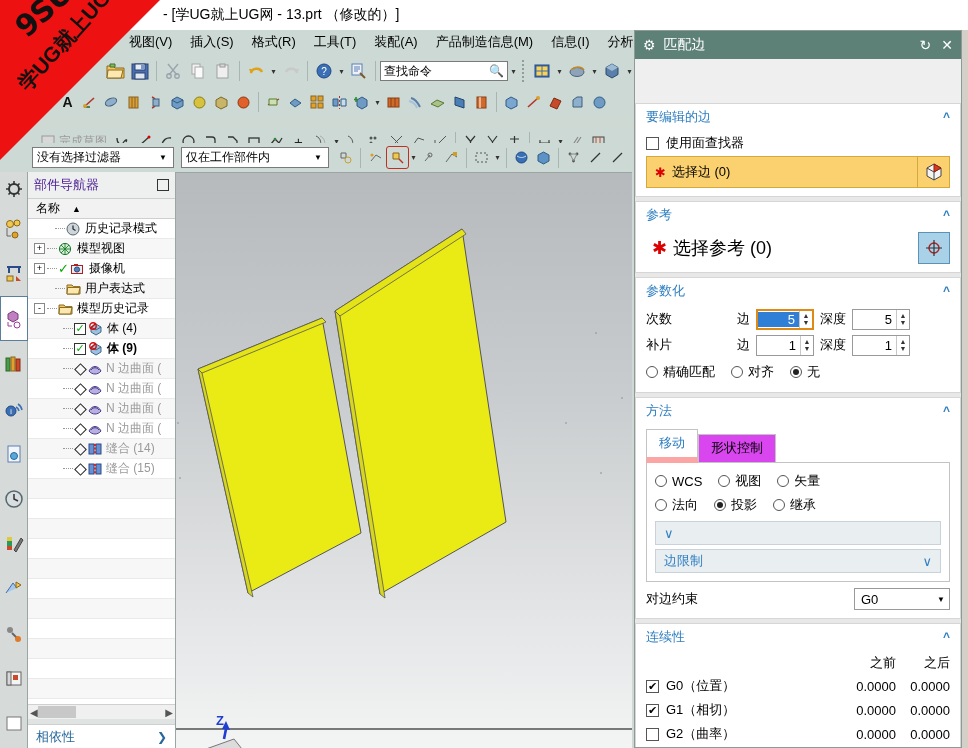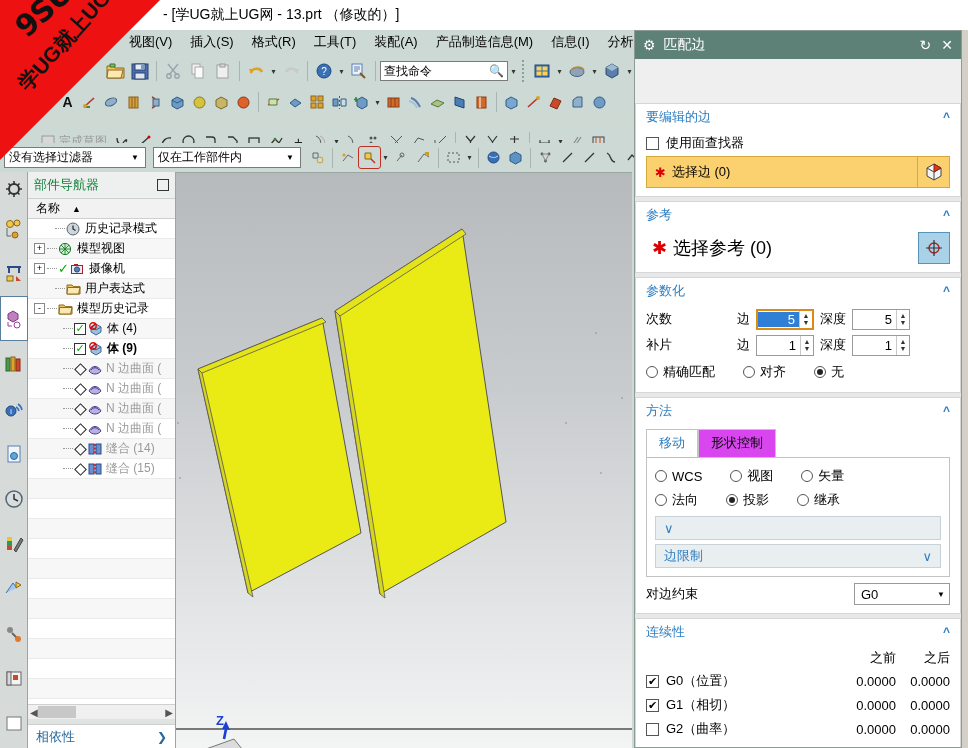--- a/index.html
+++ b/index.html
@@ -81,21 +81,21 @@
   .railbtn.sel { background: #fff; border: 1px solid #5a7f9e; width: 28px; }
 
   
   .navpane {
     position: absolute; left: 28px; top: 172px; width: 148px; height: 576px;
     background: #eef0ef; border-right: 1px solid #9aa6a2;
     display: flex; flex-direction: column;
   }
   .navhdr {
     height: 26px; display: flex; align-items: center; padding: 0 6px;
-    font-size: 13px; color: #15803d; background: #eef0ef;
+    font-size: 13px; color: #4c1d95; background: #eef0ef;
   }
   .navhdr .ntitle { flex: 1; }
   .navhdr .npin { width: 12px; height: 12px; border: 1.5px solid #333; }
   .navcolhdr {
     height: 21px; background: #f2f2f2; border-top: 1px solid #cfcfcf;
     border-bottom: 1px solid #cfcfcf; display: flex; align-items: center;
     padding-left: 8px; font-size: 12px; color:#000;
   }
   .navcolhdr .sortarrow { margin-left: 12px; font-size: 9px; }
   .navlist { flex: 1; background: #fff; overflow: hidden; position: relative; }
@@ -219,35 +219,35 @@
   .spin.focused { border: 2px solid #e08a16; }
   .spin .sval {
     flex:1; text-align: right; padding-right: 4px; font-size: 13px; color:#000;
   }
   .spin .sval.sel { background: #2f7fd6; color: #fff; }
   .spin .sarrows {
     width: 13px; height: 100%; border-left: 1px solid #c8c8c8;
     display:flex; flex-direction: column; align-items:center; justify-content:center;
     font-size: 7px; line-height: 7px; color:#333;
   }
-  .radrow { display:flex; align-items:center; height: 24px; font-size: 13px; gap: 14px; }
+  .radrow { display:flex; align-items:center; height: 24px; font-size: 13px; gap: 2px; }
   .rad {
     width: 12px; height: 12px; border-radius: 50%; border: 1.4px solid #555;
     background: #fff; display:inline-flex; align-items:center; justify-content:center;
     margin-right: 5px; flex:0 0 auto;
   }
   .rad.on::after { content:''; width: 6px; height: 6px; border-radius: 50%; background:#222; }
   .ritem { display:flex; align-items:center; margin-right: 14px; white-space: nowrap; }
 
   .tabs { display:flex; align-items:flex-end; margin-top: 2px; }
   .tab {
     padding: 4px 12px 5px 12px; font-size: 13px; background: #d946ef;
     border: 1px solid #c3c3c3; border-bottom: none; color: #2f7fc1;
   }
-  .tab.active { background: #fff; color: #2f7fc1; border-bottom: 1px solid #fca5a5; position: relative; top:1px;}
+  .tab.active { background: #fff; color: #2f7fc1; border-bottom: 6px solid #fca5a5; position: relative; top:1px;}
   .tab.inactive { color:#000; }
   .methbox { border: 1px solid #c3c3c3; padding: 6px 8px 8px 8px; background:#fff; }
   .collbar {
     height: 24px; background: #e9eef1; border: 1px solid #c8d2d8; margin-top: 4px;
     display: flex; align-items: center; padding: 0 8px; color: #2f7fc1; font-size: 13px;
   }
   .collbar .cttl { flex:1; }
   .oppconstr { display:flex; align-items:center; margin-top: 6px; font-size: 13px; }
   .oppconstr .olabel { flex: 1; }
   .combo {
@@ -687,21 +687,21 @@
     </div>
     <div class="ticon sm">
       <svg width="15" height="15" viewBox="0 0 15 15">
           <rect x="2" y="3" width="11" height="9" fill="none" stroke="#444"></rect>
           <path d="M5 3v9M9 3v9" stroke="#c94a2a"></path>
         </svg>
     </div>
   </div>
 
   <div class="tbrow tbrow4">
-    <div class="ddsel" style="width:142px;">
+    <div class="ddsel" style="width:142px;margin-left:28px;">
       <span class="dtxt">没有选择过滤器</span>
       <span class="darrow">▼</span>
     </div>
     <span style="display:inline-block;width:5px;flex:0 0 auto;"></span>
     <div class="ddsel" style="width:148px;">
       <span class="dtxt">仅在工作部件内</span>
       <span class="darrow">▼</span>
     </div>
     <span style="display:inline-block;width:4px;flex:0 0 auto;"></span>
     <div class="ticon sm">

